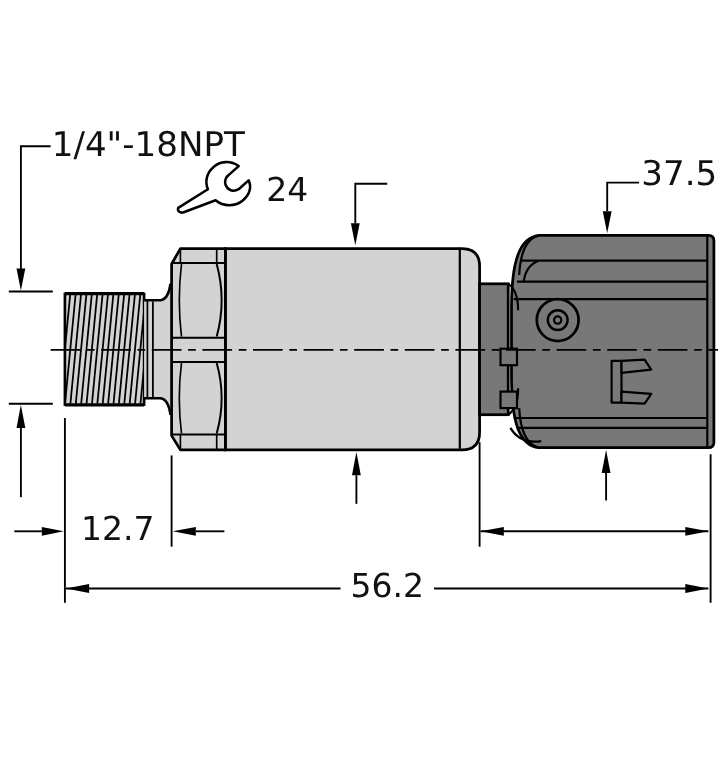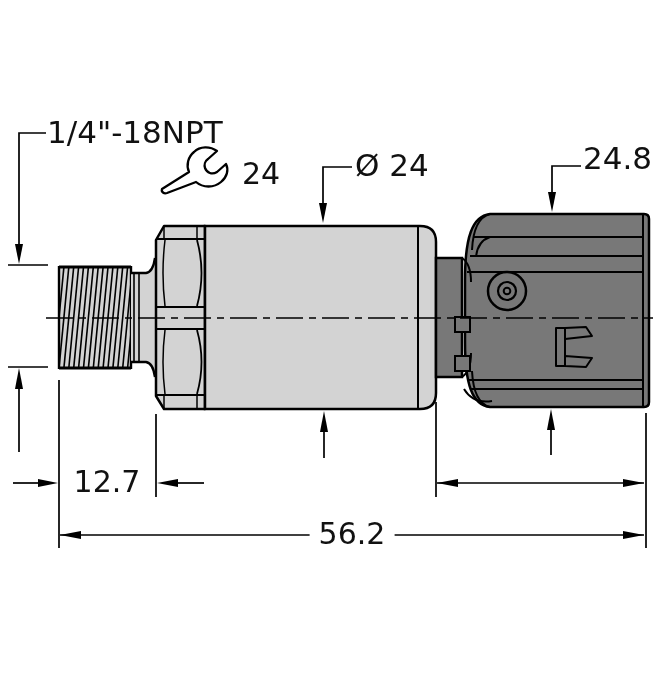--- a/index.html
+++ b/index.html
@@ -178,22 +178,21 @@
 
     <g>
       <line x1="46" y1="318" x2="653" y2="318" stroke="#000" stroke-width="1.6" stroke-dasharray="27 6 7 6"></line>
     </g>
   </svg>
 
   <div class="lbl" style="left:47px;top:117px;">1/4"-18NPT</div>
 
   <div class="lbl" style="left:227px;top:159px;font-size:30px;margin-left:15px;">24</div>
 
-  <div class="lbl" style="left:355px;top:150px;">Ø 24</div>
 
-  <div class="lbl" style="left:583px;top:143px;">24.8</div>
+  <div class="lbl" style="left:583px;top:143px;">37.5</div>
 
   <div class="dim" style="left:107px;top:482px;">12.7</div>
 
 
   <div class="dim on-line" style="left:352px;top:534px;">56.2</div>
 
 </div>
 
 </body></html>

